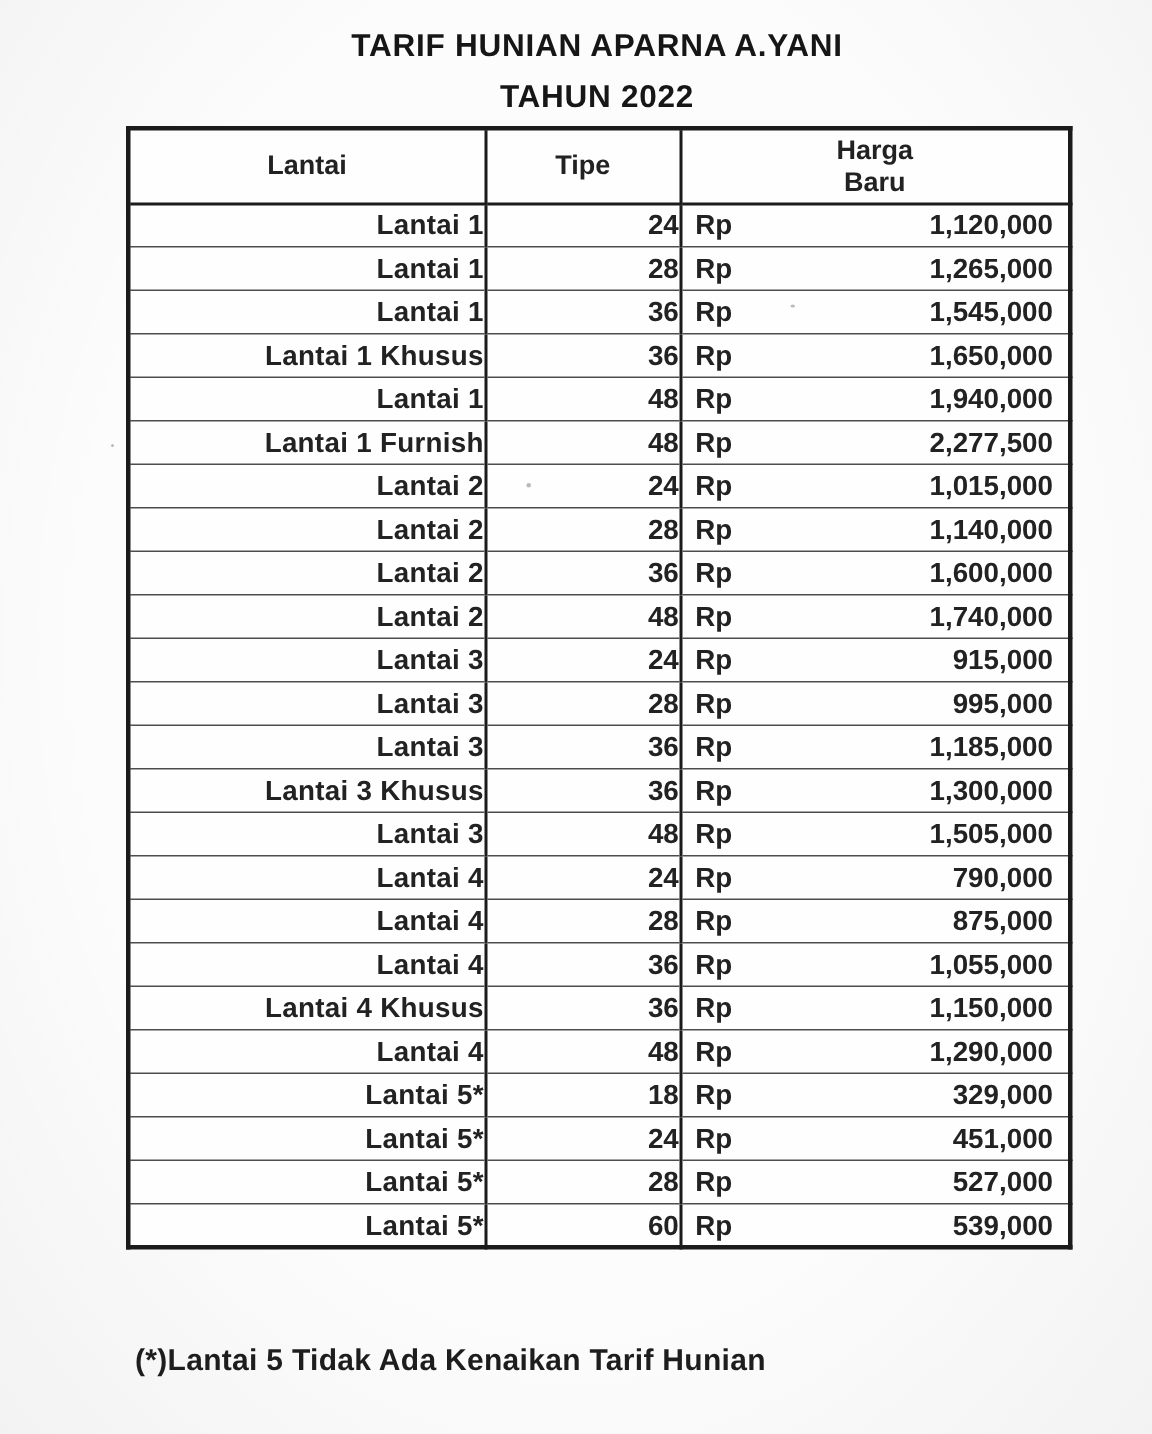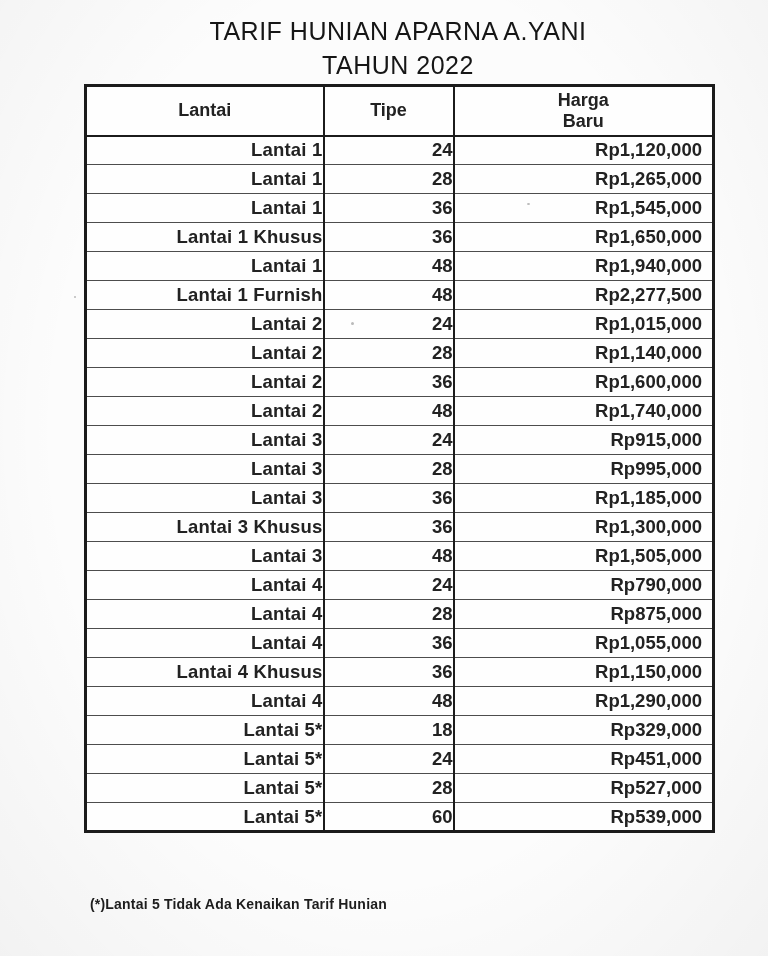--- a/index.html
+++ b/index.html
@@ -20,22 +20,22 @@
       #fcfcfc;
   }
   .titles {
     position: absolute;
     top: 14px;
     left: 84px;
     width: 628px;
     text-align: center;
   }
   .title-line {
-    font-size: 25px;
-    font-weight: normal;
+    font-size: 21px;
+    font-weight: bold;
     letter-spacing: 0.5px;
     line-height: 34px;
     color: #161616;
   }
   table.tariff {
     position: absolute;
     top: 84px;
     left: 84px;
     width: 628px;
     border-collapse: collapse;
@@ -67,28 +67,28 @@
     border-top: 1px solid #4d4d4d;
     border-bottom: 1px solid #4d4d4d;
     font-size: 18.5px;
     vertical-align: middle;
   }
   td.cell-lantai { text-align: right; padding-left: 7px; letter-spacing: 0.2px; }
   td.cell-tipe   { text-align: right; }
   td.cell-harga  { padding: 0 10px 0 9px; }
   .harga-wrap {
     display: flex;
-    justify-content: flex-end;
+    justify-content: space-between;
     align-items: baseline;
   }
   .footnote {
     position: absolute;
     top: 896px;
     left: 90px;
-    font-size: 14px;
+    font-size: 20px;
     font-weight: bold;
     letter-spacing: 0.2px;
     color: #1d1d1d;
   }
   
   .speckle { position: absolute; background: rgba(60,60,60,0.35); border-radius: 50%; }
   .sp1 { width: 3px; height: 3px; top: 322px; left: 351px; }
   .sp2 { width: 3px; height: 2px; top: 203px; left: 527px; }
   .sp3 { width: 2px; height: 2px; top: 296px; left: 74px; }
 </style>

